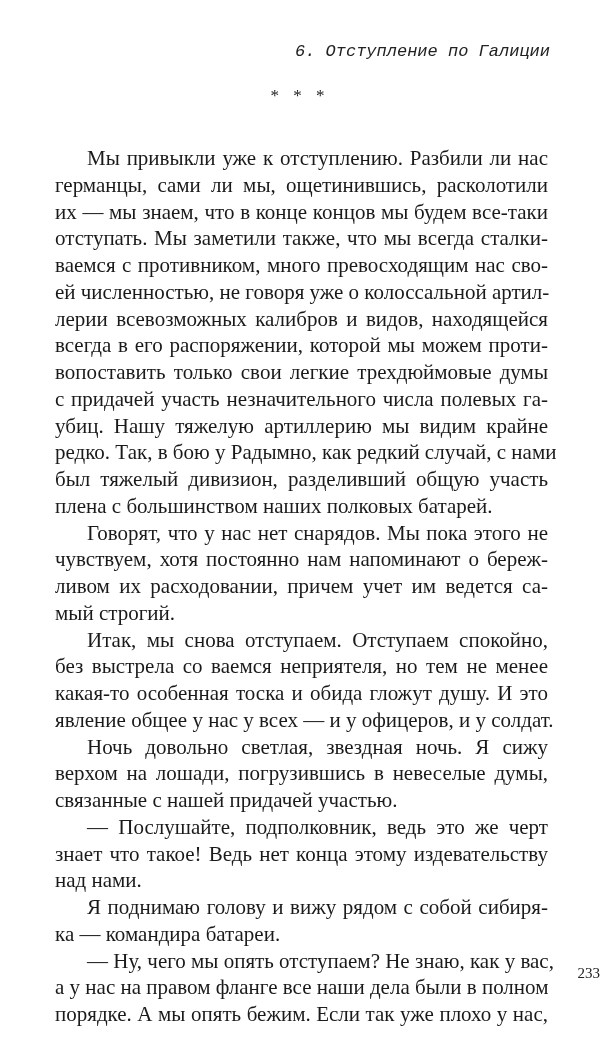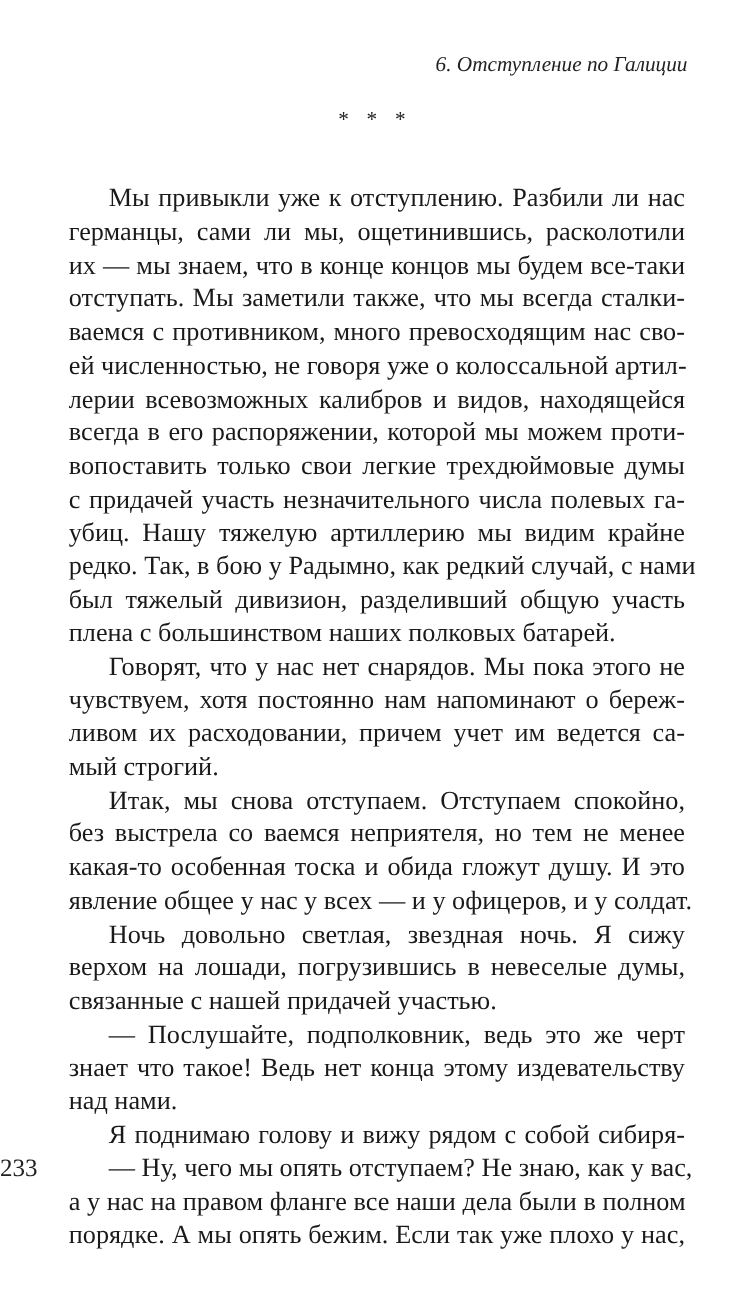--- a/index.html
+++ b/index.html
@@ -1,29 +1,29 @@
 <!DOCTYPE html>
 <html><head>
 <meta charset="utf-8">
 <style>
   html, body { margin: 0; padding: 0; background: #ffffff; }
   body { width: 600px; height: 1037px; position: relative; overflow: hidden;
          font-family: "DejaVu Serif", "Liberation Serif", serif; color: #1a1a1a; }
   .running-head { position: absolute; top: 42px; right: 50px;
-                  font-family: Liberation Serif, serif; font-style: italic;
+                  font-family: Liberation Mono, monospace; font-style: italic;
                   font-size: 17px; color: #222; text-align: center; }
   .separator { position: absolute; top: 86px; left: 0; width: 600px; text-align: center;
                font-family: "Liberation Serif", serif; font-size: 17px; letter-spacing: 5px; color: #222; }
   .body-text { position: absolute; top: 116px; left: 55px; width: 493px; margin-top: 29px; }
   .line { height: 26.75px; line-height: 26.75px; font-family: "Liberation Serif", serif;
           font-size: 21px; white-space: nowrap; text-align: justify; text-align-last: justify; }
   .line.indent { padding-left: 32px; }
   .line.last { text-align-last: left; }
-  .page-number { position: absolute; top: 924px; left: 0; width: 600px; text-align: left;
-                 font-family: "Liberation Serif", serif; font-size: 20px; color: #222; }
+  .page-number { position: absolute; top: 965px; left: 0; width: 600px; text-align: right;
+                 font-family: "Liberation Serif", serif; font-size: 15px; color: #222; }
 </style>
 </head>
 <body>
 
 <div class="running-head">6. Отступление по Галиции</div>
 
 <div class="separator">* * *</div>
 
 <div class="body-text" id="body-text">
     <div class="line indent">Мы привыкли уже к отступлению. Разбили ли нас</div>
@@ -48,18 +48,19 @@
     <div class="line">без выстрела со ваемся неприятеля, но тем не менее</div>
     <div class="line">какая-то особенная тоска и обида гложут душу. И это</div>
     <div class="line">явление общее у нас у всех — и у офицеров, и у солдат.</div>
     <div class="line indent">Ночь довольно светлая, звездная ночь. Я сижу</div>
     <div class="line">верхом на лошади, погрузившись в невеселые думы,</div>
     <div class="line last">связанные с нашей придачей участью.</div>
     <div class="line indent">— Послушайте, подполковник, ведь это же черт</div>
     <div class="line">знает что такое! Ведь нет конца этому издевательству</div>
     <div class="line last">над нами.</div>
     <div class="line indent">Я поднимаю голову и вижу рядом с собой сибиря-</div>
+    <div class="line last">ка — командира батареи.</div>
     <div class="line indent">— Ну, чего мы опять отступаем? Не знаю, как у вас,</div>
     <div class="line">а у нас на правом фланге все наши дела были в полном</div>
     <div class="line">порядке. А мы опять бежим. Если так уже плохо у нас,</div>
   </div>
 
 <div class="page-number">233</div>
 
 </body></html>

